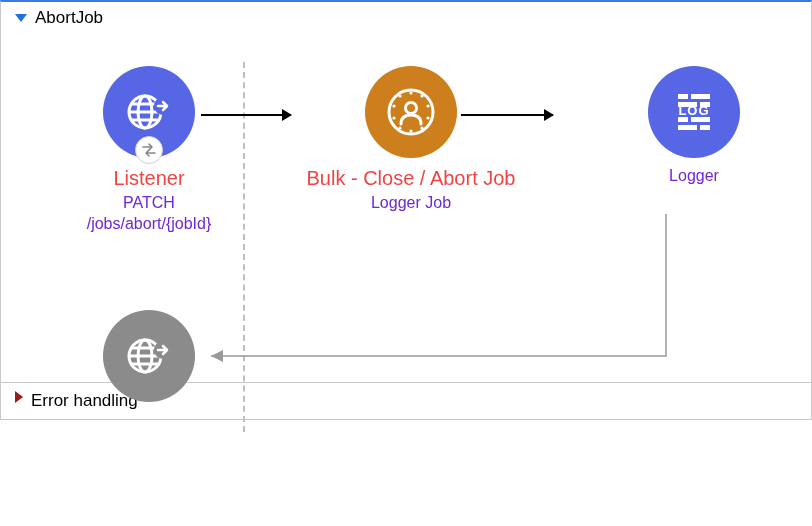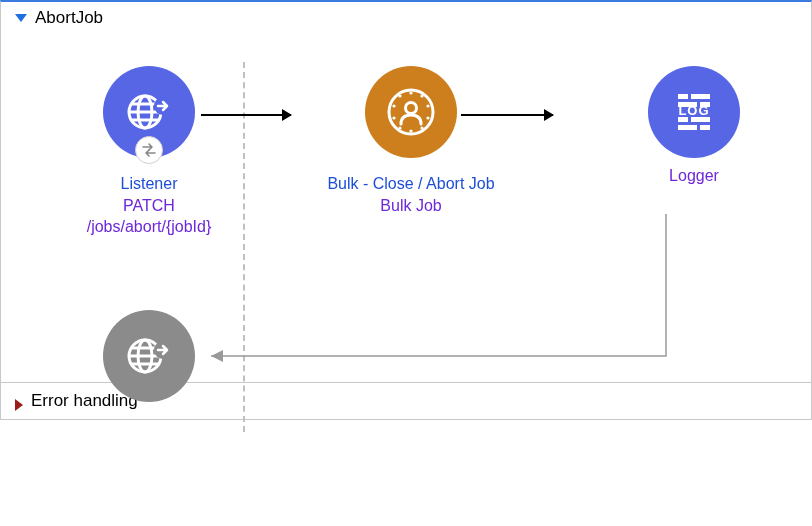--- a/index.html
+++ b/index.html
@@ -41,21 +41,21 @@
     border-bottom: 6px solid transparent;
     border-left: 8px solid #9a1b1b;
   }
   .flow-area {
     flex: 1;
     position: relative;
   }
   .error-section {
     border-top: 1px solid #c8c8c8;
     display: flex;
-    align-items: flex-end;
+    align-items: flex-start;
     padding: 8px 0 8px 14px;
     font-size: 17px;
     color: #000;
   }
 
   
   .node {
     position: absolute;
     width: 180px;
     text-align: center;
@@ -64,23 +64,23 @@
     width: 92px;
     height: 92px;
     border-radius: 50%;
     margin: 0 auto;
     position: relative;
     display: flex;
     align-items: center;
     justify-content: center;
   }
   .node-sub {
-    color: #1d4ed8;
-    font-size: 16px;
-    margin-top: 16px;
+    color: #ef4444;
+    font-size: 20px;
+    margin-top: 8px;
     line-height: 1.25;
   }
   .node-label {
     color: #6d28d9;
     font-size: 16px;
     margin-top: 2px;
     line-height: 1.3;
   }
 
   .blue-bg { background: #5666e5; }
@@ -192,21 +192,21 @@
             <circle cx="19" cy="46" r="1.6"></circle>
             <circle cx="13" cy="36" r="1.6"></circle>
             <circle cx="13" cy="24" r="1.6"></circle>
             <circle cx="19" cy="14" r="1.6"></circle>
           </g>
           <circle cx="30" cy="26" r="5.5" stroke="#fff" stroke-width="3" fill="none"></circle>
           <path d="M 20 42 C 20 35 25 33 30 33 C 35 33 40 35 40 42" stroke="#fff" stroke-width="3" fill="none" stroke-linecap="round"></path>
         </svg>
       </div>
       <div class="node-sub">Bulk - Close / Abort Job</div>
-      <div class="node-label">Bulk Job</div>
+      <div class="node-label">Logger Job</div>
     </div>
 
     <div class="node" style="left:603px; top:32px;">
       <div class="node-icon blue-bg">
         <svg width="56" height="56" viewBox="0 0 56 56">
           <g fill="#fff">
             <rect x="12" y="10" width="10" height="5"></rect>
             <rect x="25" y="10" width="19" height="5"></rect>
             <rect x="12" y="18" width="19" height="5"></rect>
             <rect x="34" y="18" width="10" height="5"></rect>

